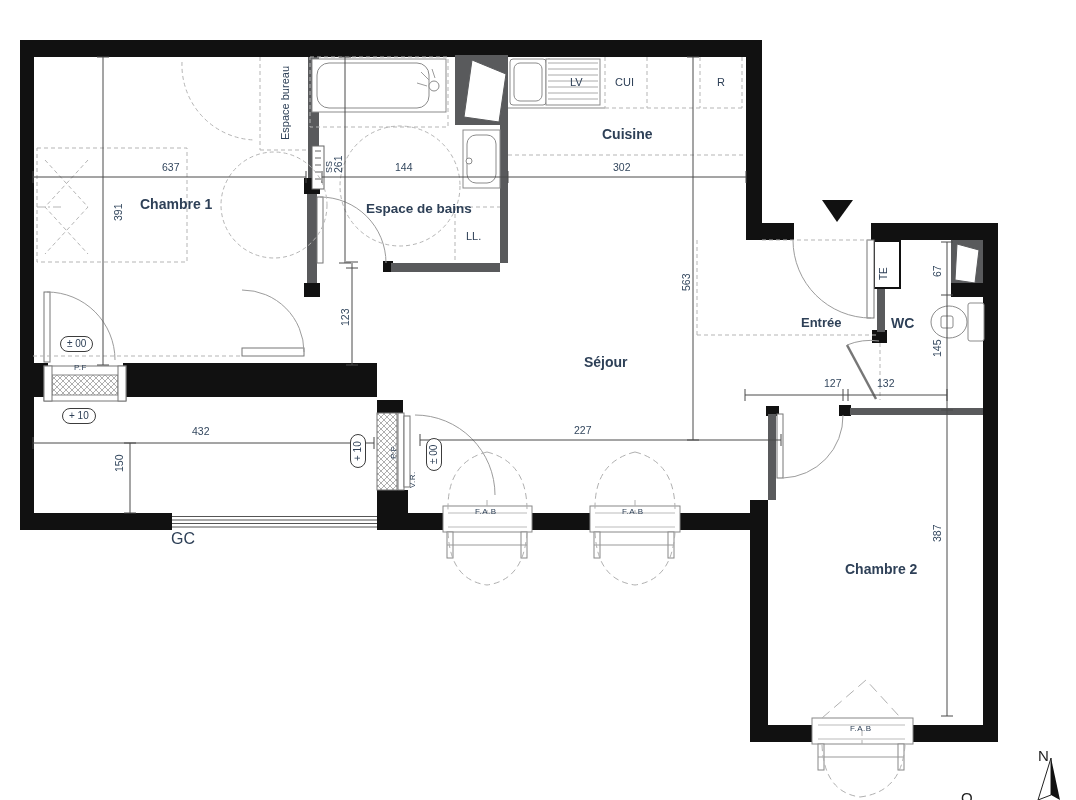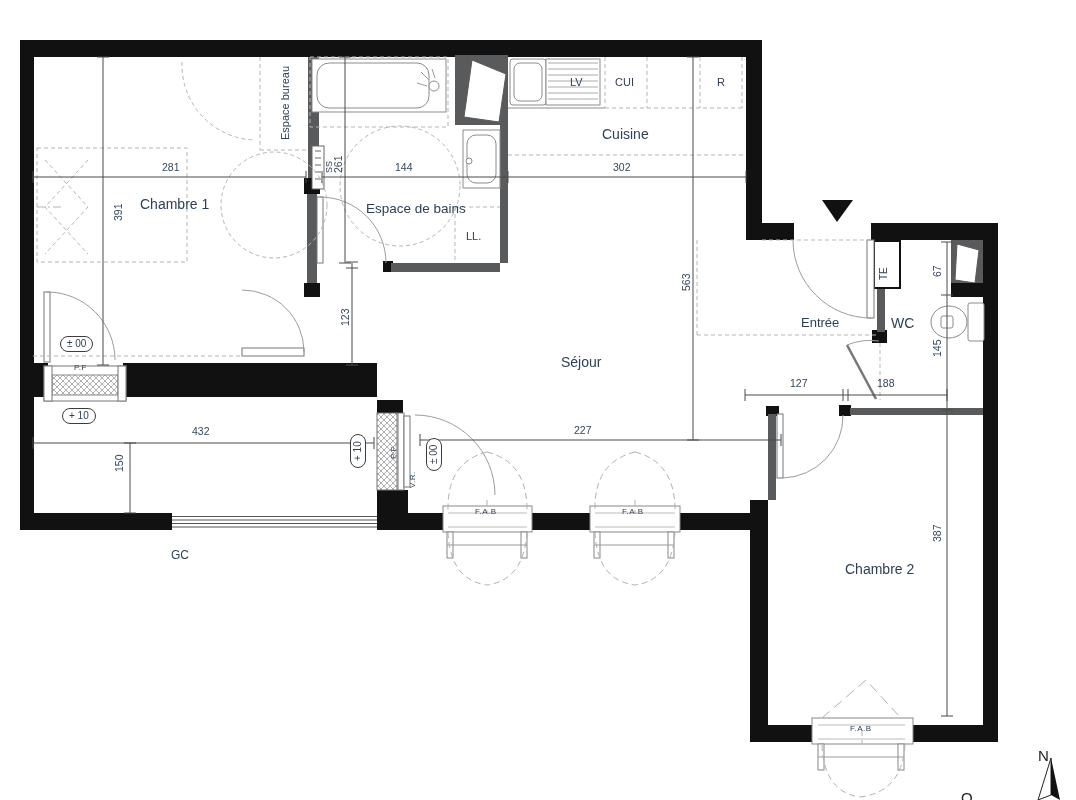--- a/index.html
+++ b/index.html
@@ -1,20 +1,20 @@
 <!DOCTYPE html>
 <html><head>
 <meta charset="utf-8">
 <style>
   html,body{margin:0;padding:0;background:#fff;}
   #plan{position:relative;width:1076px;height:800px;background:#fff;overflow:hidden;
         font-family:"Liberation Sans","DejaVu Sans",sans-serif;}
   #plan svg{position:absolute;left:0;top:0;}
   .lbl{position:absolute;color:#2e4057;white-space:nowrap;line-height:1;}
-  .room{font-size:14px;}
+  .room{font-size:14px;font-weight:bold;}
   .small{font-size:11px;}
   .tiny{font-size:8px;letter-spacing:.5px;}
   .dim{font-size:10.5px;color:#33475e;}
   .vt{transform-origin:0 0;transform:rotate(-90deg);}
   .badge{position:absolute;border:1.4px solid #3c3c3c;border-radius:9px;padding:1px 6px 2px 6px;
          font-size:10px;color:#2e4057;background:#fff;white-space:nowrap;}
   .vb{transform-origin:0 0;transform:rotate(-90deg);}
 </style>
 </head>
 <body>
@@ -209,53 +209,53 @@
 
   <g>
     <polygon points="1038,800 1051,758 1051,795" fill="#fff" stroke="#222"></polygon>
     <polygon points="1051,758 1051,795 1060,800" fill="#111"></polygon>
   </g>
 </svg>
 
 <div class="lbl room" style="left:140px;top:197px">Chambre 1</div>
 <div class="lbl room" style="left:366px;top:202px;font-size:13.5px">Espace de bains</div>
 <div class="lbl room" style="left:602px;top:127px">Cuisine</div>
-<div class="lbl room" style="left:561px;top:355px">Séjour</div>
+<div class="lbl room" style="left:584px;top:355px">Séjour</div>
 <div class="lbl room" style="left:801px;top:316px;font-size:13px">Entrée</div>
 <div class="lbl room" style="left:891px;top:316px">WC</div>
 <div class="lbl room" style="left:845px;top:562px">Chambre 2</div>
 <div class="lbl small vt" style="left:280px;top:140px">Espace bureau</div>
 
 <div class="lbl small" style="left:570px;top:77px">LV</div>
 <div class="lbl small" style="left:615px;top:77px">CUI</div>
 <div class="lbl small" style="left:717px;top:77px">R</div>
 <div class="lbl small" style="left:466px;top:231px">LL.</div>
 <div class="lbl vt" style="left:325px;top:173px;font-size:9px">SS</div>
 <div class="lbl vt" style="left:879px;top:280px;font-size:10px">TE</div>
-<div class="lbl" style="left:171px;top:549px;font-size:12px">GC</div>
+<div class="lbl" style="left:171px;top:531px;font-size:16px">GC</div>
 
 <div class="lbl tiny" style="left:74px;top:364px">P.F</div>
 <div class="lbl tiny vt" style="left:390px;top:459px">P.F.</div>
 <div class="lbl tiny vt" style="left:409px;top:488px">V.R.</div>
 <div class="lbl tiny" style="left:475px;top:508px">F.A.B</div>
 <div class="lbl tiny" style="left:622px;top:508px">F.A.B</div>
 <div class="lbl tiny" style="left:850px;top:725px">F.A.B</div>
 
-<div class="lbl dim" style="left:162px;top:162px">281</div>
+<div class="lbl dim" style="left:162px;top:162px">637</div>
 <div class="lbl dim vt" style="left:113px;top:221px">391</div>
 <div class="lbl dim vt" style="left:333px;top:173px">261</div>
 <div class="lbl dim" style="left:395px;top:162px">144</div>
 <div class="lbl dim vt" style="left:340px;top:326px">123</div>
 <div class="lbl dim" style="left:613px;top:162px">302</div>
 <div class="lbl dim vt" style="left:681px;top:291px">563</div>
 <div class="lbl dim" style="left:574px;top:425px">227</div>
 <div class="lbl dim" style="left:192px;top:426px">432</div>
 <div class="lbl dim vt" style="left:114px;top:472px">150</div>
-<div class="lbl dim" style="left:790px;top:378px">127</div>
-<div class="lbl dim" style="left:877px;top:378px">188</div>
+<div class="lbl dim" style="left:824px;top:378px">127</div>
+<div class="lbl dim" style="left:877px;top:378px">132</div>
 <div class="lbl dim vt" style="left:932px;top:277px">67</div>
 <div class="lbl dim vt" style="left:932px;top:357px">145</div>
 <div class="lbl dim vt" style="left:932px;top:542px">387</div>
 
 <div class="badge" style="left:60px;top:336px">± 00</div>
 <div class="badge" style="left:62px;top:408px">+ 10</div>
 <div class="badge vb" style="left:350px;top:468px">+ 10</div>
 <div class="badge vb" style="left:426px;top:471px">± 00</div>
 
 <div class="lbl" style="left:1038px;top:748px;font-size:15px;color:#222">N</div>

